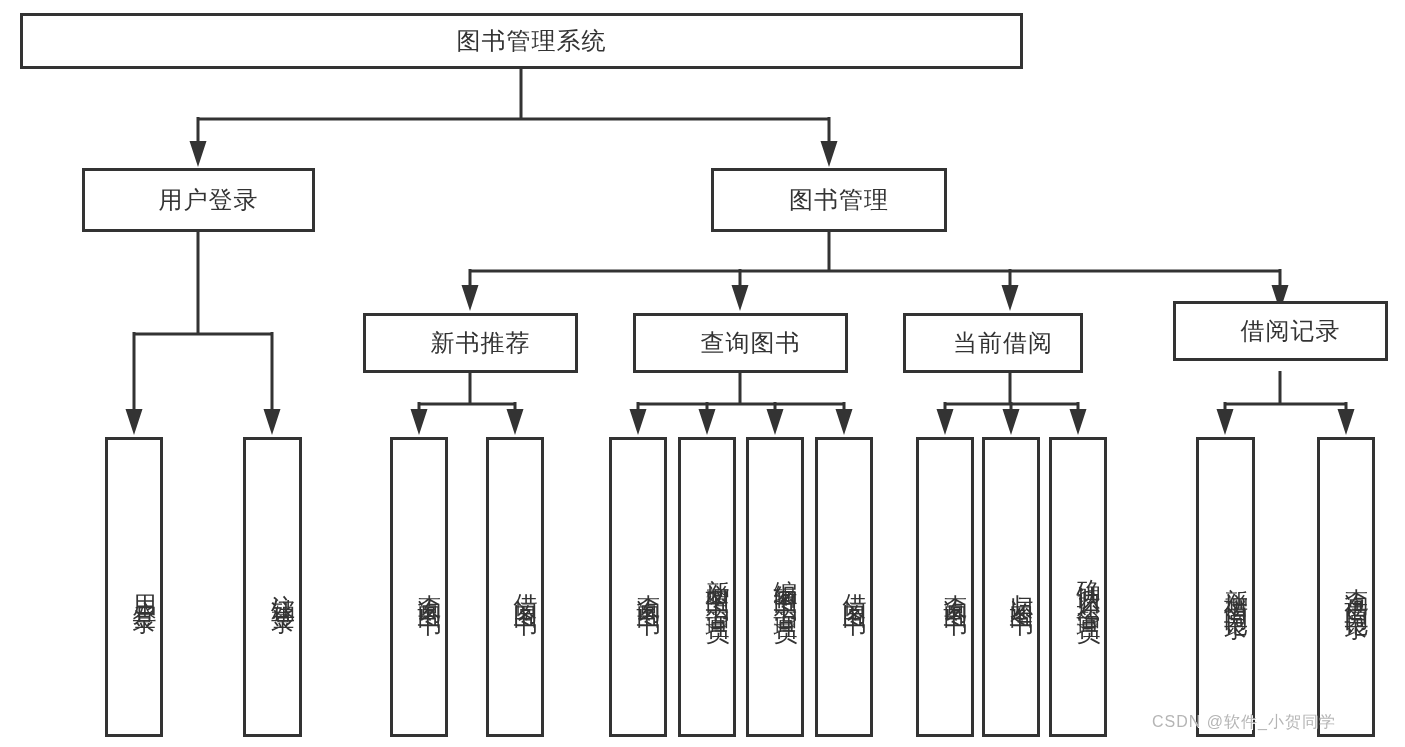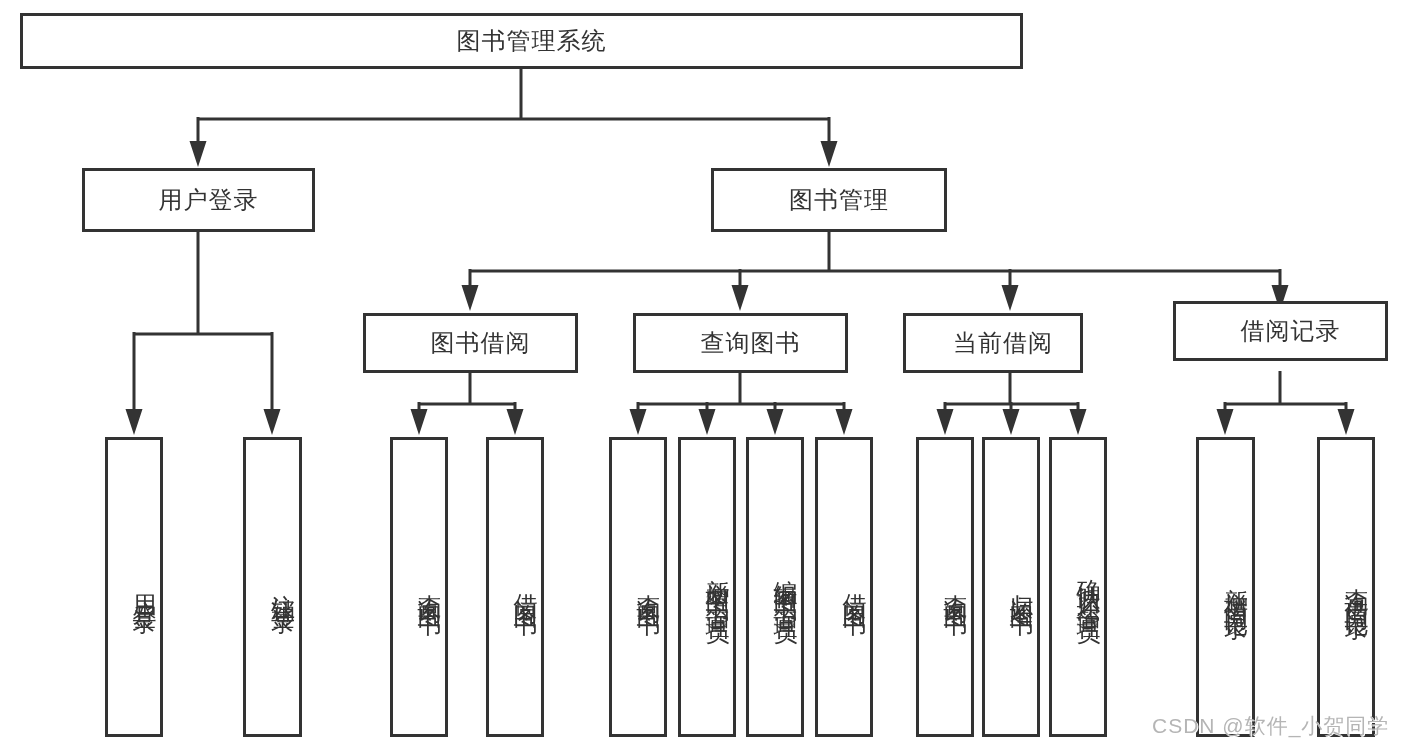--- a/index.html
+++ b/index.html
@@ -56,21 +56,21 @@
   .lf-8  { left: 815px;  top: 437px; width: 58px; height: 300px; }
   .lf-9  { left: 916px;  top: 437px; width: 58px; height: 300px; }
   .lf-10 { left: 982px;  top: 437px; width: 58px; height: 300px; }
   .lf-11 { left: 1049px; top: 437px; width: 58px; height: 300px; }
   .lf-12 { left: 1196px; top: 437px; width: 59px; height: 300px; }
   .lf-13 { left: 1317px; top: 437px; width: 58px; height: 300px; }
   .watermark {
     position: absolute;
     left: 1152px;
     top: 712px;
-    font-size: 21px;
+    font-size: 16px;
     color: #b5b5b5;
     letter-spacing: 1px;
     text-shadow: 1px 1px 0 #ffffff;
     white-space: nowrap;
   }
 </style>
 </head>
 <body>
 
 <div class="canvas">
@@ -105,21 +105,21 @@
       M1069.5 409 L1086.5 409 L1078 435 Z
       M1216.5 409 L1233.5 409 L1225 435 Z
       M1337.5 409 L1354.5 409 L1346 435 Z"></path>
   </svg>
 
   <div class="node hbox n-root">图书管理系统</div>
 
   <div class="node hbox n-login">用户登录</div>
   <div class="node hbox n-mgmt">图书管理</div>
 
-  <div class="node hbox n-rec">图书借阅</div>
+  <div class="node hbox n-rec">新书推荐</div>
   <div class="node hbox n-borrow">查询图书</div>
   <div class="node hbox n-current">当前借阅</div>
   <div class="node hbox n-records">借阅记录</div>
 
   <div class="node vbox lf-1">用户登录</div>
   <div class="node vbox lf-2">注销登录</div>
 
   <div class="node vbox lf-3">查询图书</div>
   <div class="node vbox lf-4">借阅图书</div>
 

